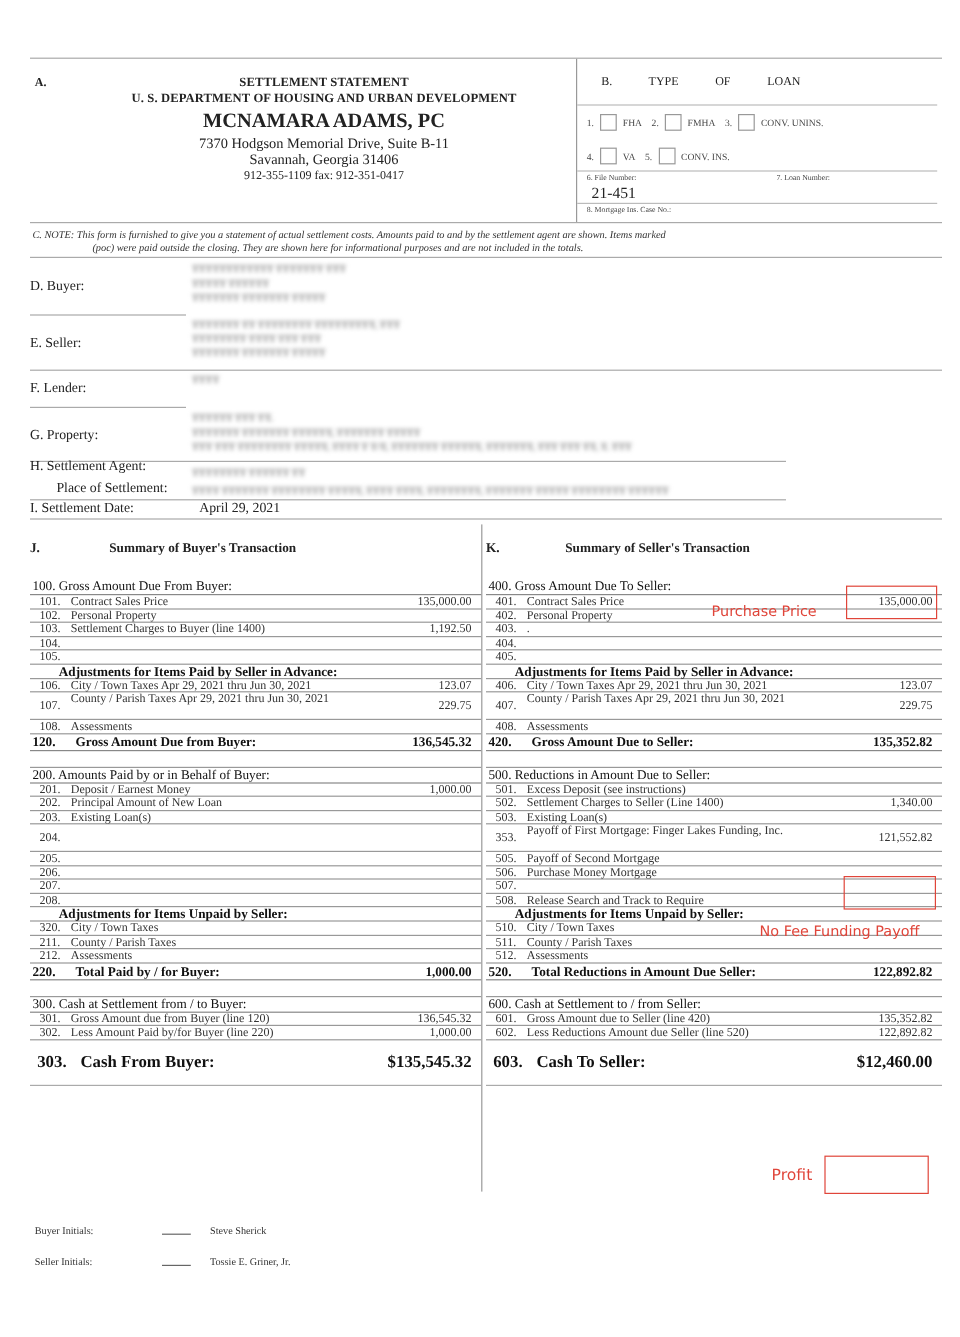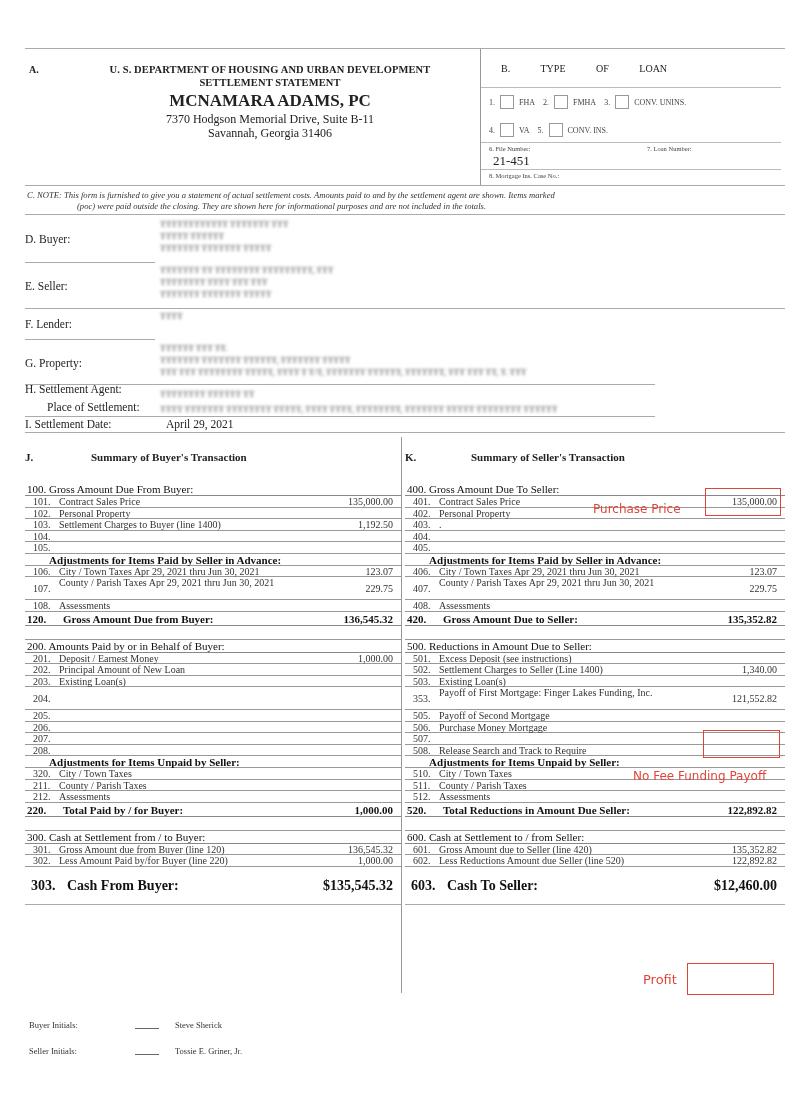--- a/index.html
+++ b/index.html
@@ -76,25 +76,26 @@
 </style>
 </head>
 <body>
 
 <div class="page">
 
   <div class="hdr">
     <div class="hdr-left">
       <div class="hdr-a">A.</div>
       <div class="hdr-center">
+        <div class="hud">SETTLEMENT STATEMENT</div>
         <div class="hud">U. S. DEPARTMENT OF HOUSING AND URBAN DEVELOPMENT</div>
-        <div class="hud">SETTLEMENT STATEMENT</div>
         <div class="firm">MCNAMARA ADAMS, PC</div>
         <div class="addr">7370 Hodgson Memorial Drive, Suite B-11</div>
         <div class="addr">Savannah, Georgia  31406</div>
+        <div class="phone">912-355-1109  fax: 912-351-0417</div>
       </div>
     </div>
     <div class="hdr-right">
       <div class="b-title">
         <span>B.</span>
         <span>TYPE</span>
         <span>OF</span>
         <span>LOAN</span>
       </div>
       <div class="rline" style="top:38px;"></div>

